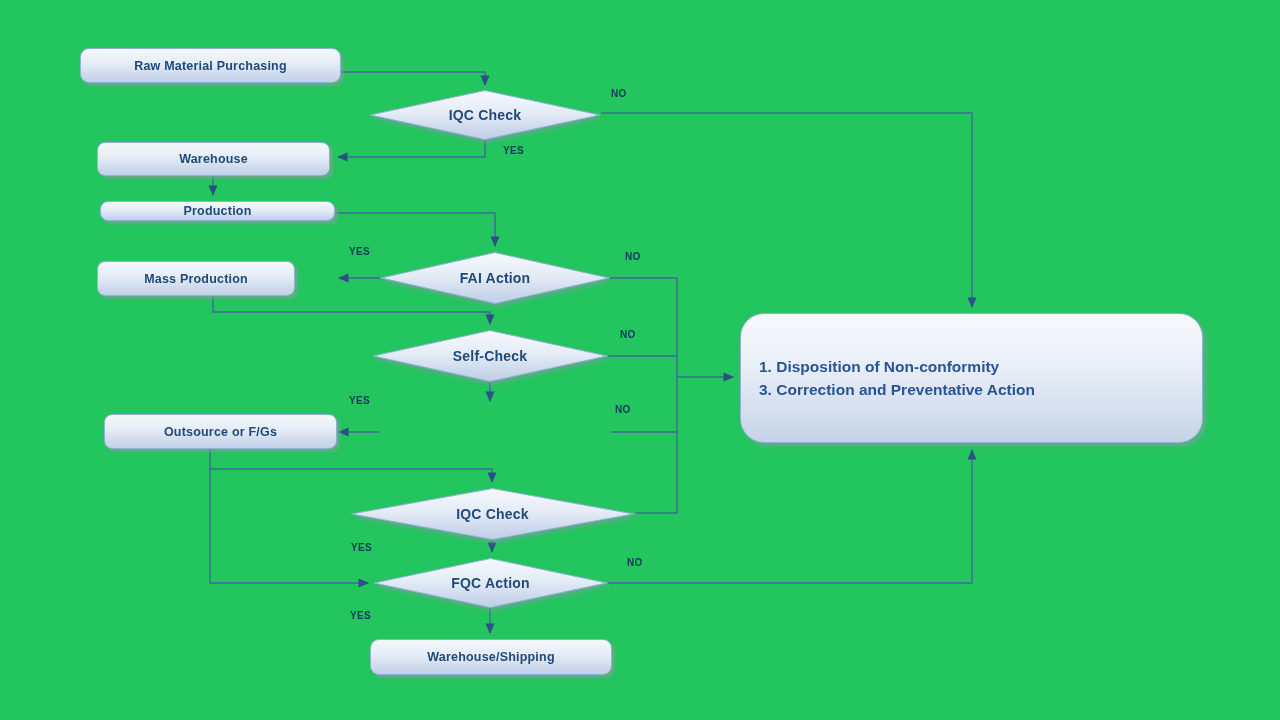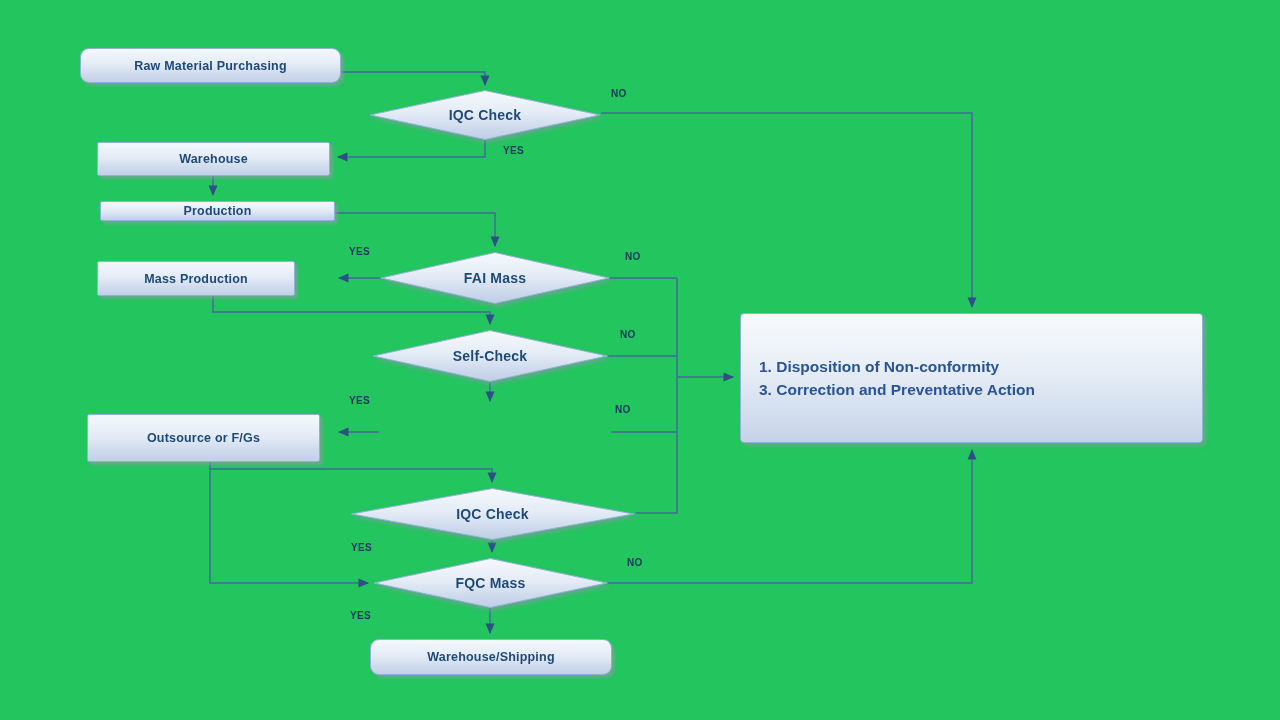--- a/index.html
+++ b/index.html
@@ -10,37 +10,37 @@
   
   #wires{position:absolute;left:0;top:0;width:1280px;height:720px;pointer-events:none;}
   .wire{fill:none;stroke:#44679c;stroke-width:1.4px;}
 
   
   .node{position:absolute;box-sizing:border-box;display:flex;align-items:center;justify-content:center;}
   .box{
     background:linear-gradient(180deg,#f4f8fc 0%,#e4ecf6 45%,#cdd9ec 80%,#c2d0e7 100%);
     border:1px solid #92b1d7;
     box-shadow:3px 3px 3px rgba(145,155,170,0.55);
-    border-radius:2px;
+    border-radius:8px;
   }
   .rounded{border-radius:9px;}
   .nlabel{
     color:#1f4979;font-weight:bold;font-size:12.5px;letter-spacing:.2px;
     text-align:center;white-space:nowrap;position:relative;z-index:2;
   }
   
   .diamond{background:transparent;border:none;box-shadow:none;}
   .diamond .dshape{position:absolute;left:0;top:0;width:100%;height:100%;
     filter:drop-shadow(2.5px 3px 2px rgba(140,152,170,0.55));}
   .diamond .nlabel{font-size:14px;}
 
   
   #action-box{
     background:linear-gradient(180deg,#f7fafd 0%,#e9eff7 40%,#ccd8ea 90%,#c4d2e7 100%);
-    border:1.6px solid #92b1d7;border-radius:4px;
+    border:1.6px solid #92b1d7;border-radius:24px;
     box-shadow:3px 3px 4px rgba(145,155,170,0.55);
     flex-direction:column;align-items:flex-start;justify-content:center;
     padding-left:18px;
   }
   #action-box .aline{
     color:#2a5397;font-weight:bold;font-size:15.5px;line-height:23px;white-space:nowrap;
   }
 
   
   .elabel{
@@ -114,40 +114,40 @@
   </div>
 
   <div class="node box" style="left:100px;top:201px;width:235px;height:20px">
     <span class="nlabel">Production</span>
   </div>
 
   <div class="node box" style="left:97px;top:261px;width:198px;height:35px">
     <span class="nlabel">Mass  Production</span>
   </div>
 
-  <div class="node box" style="left:87px;top:414px;width:233px;height:48px">
+  <div class="node box" style="left:104px;top:414px;width:233px;height:35px">
     <span class="nlabel">Outsource or F/Gs</span>
   </div>
 
   <div class="node box rounded" style="left:370px;top:639px;width:242px;height:36px">
     <span class="nlabel">Warehouse/Shipping</span>
   </div>
 
   <div class="node diamond" style="left:369px;top:90px;width:232px;height:50px">
     <svg class="dshape" viewBox="0 0 100 50" preserveAspectRatio="none">
       <polygon points="50,0.5 99.5,25 50,49.5 0.5,25" fill="url(#shapeGrad)" stroke="#92b1d7" vector-effect="non-scaling-stroke"></polygon>
     </svg>
     <span class="nlabel">IQC Check</span>
   </div>
 
   <div class="node diamond" style="left:380px;top:252px;width:230px;height:52px">
     <svg class="dshape" viewBox="0 0 100 50" preserveAspectRatio="none">
       <polygon points="50,0.5 99.5,25 50,49.5 0.5,25" fill="url(#shapeGrad)" stroke="#92b1d7" vector-effect="non-scaling-stroke"></polygon>
     </svg>
-    <span class="nlabel">FAI Mass</span>
+    <span class="nlabel">FAI Action</span>
   </div>
 
   <div class="node diamond" style="left:372px;top:330px;width:236px;height:52px">
     <svg class="dshape" viewBox="0 0 100 50" preserveAspectRatio="none">
       <polygon points="50,0.5 99.5,25 50,49.5 0.5,25" fill="url(#shapeGrad)" stroke="#92b1d7" vector-effect="non-scaling-stroke"></polygon>
     </svg>
     <span class="nlabel">Self-Check</span>
   </div>
 
 
@@ -155,21 +155,21 @@
     <svg class="dshape" viewBox="0 0 100 50" preserveAspectRatio="none">
       <polygon points="50,0.5 99.5,25 50,49.5 0.5,25" fill="url(#shapeGrad)" stroke="#92b1d7" vector-effect="non-scaling-stroke"></polygon>
     </svg>
     <span class="nlabel">IQC Check</span>
   </div>
 
   <div class="node diamond" style="left:373px;top:558px;width:235px;height:50px">
     <svg class="dshape" viewBox="0 0 100 50" preserveAspectRatio="none">
       <polygon points="50,0.5 99.5,25 50,49.5 0.5,25" fill="url(#shapeGrad)" stroke="#92b1d7" vector-effect="non-scaling-stroke"></polygon>
     </svg>
-    <span class="nlabel">FQC Mass</span>
+    <span class="nlabel">FQC Action</span>
   </div>
 
   <div id="action-box" class="node" style="left:740px;top:313px;width:463px;height:130px">
     <div class="aline">1. Disposition of Non-conformity</div>
     <div class="aline">3. Correction and Preventative Action</div>
   </div>
 
   <span class="elabel" style="left:611px;top:88px">NO</span>
   <span class="elabel" style="left:503px;top:145px">YES</span>
   <span class="elabel" style="left:349px;top:246px">YES</span>

